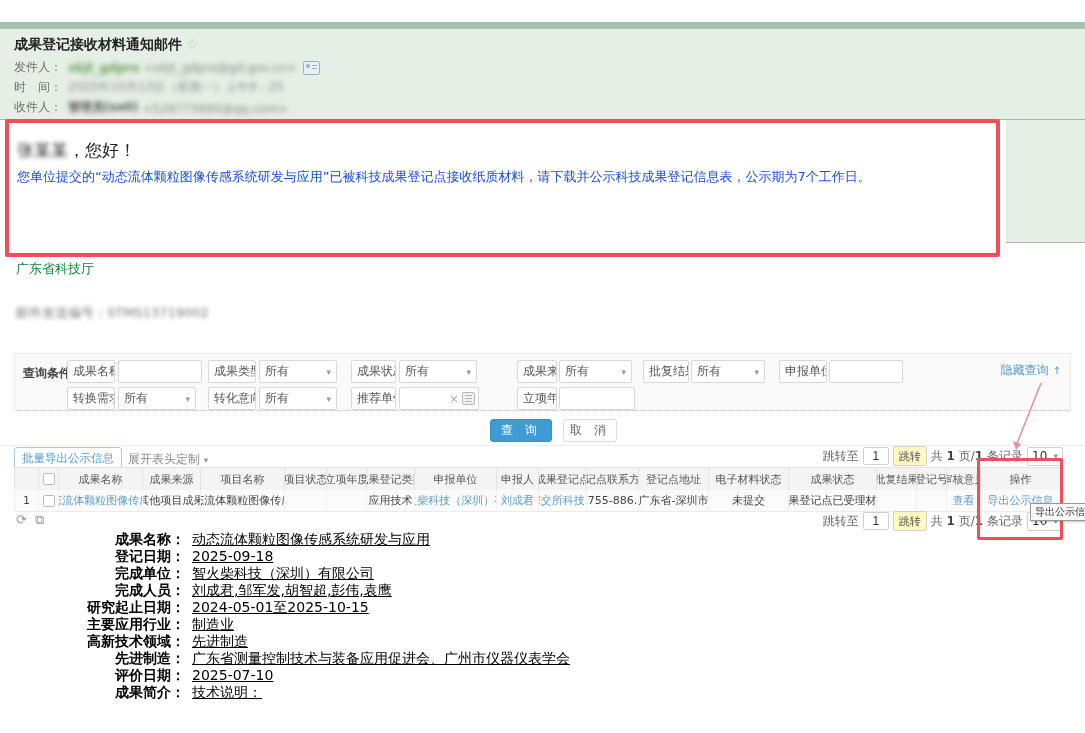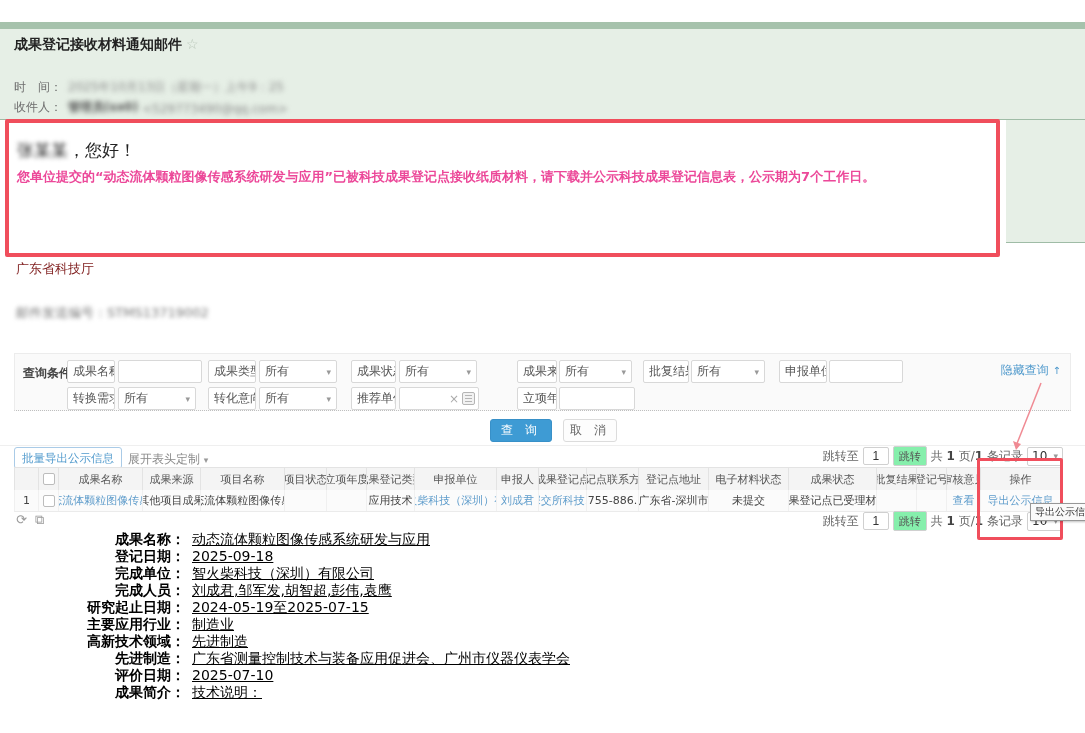--- a/index.html
+++ b/index.html
@@ -17,22 +17,22 @@
   .meta-green{color:#67a257;font-weight:bold;}
   .meta-dark{color:#555;font-weight:bold;}
   .meta-addr{color:#888;margin-left:4px;}
   .card-icon{display:inline-block;width:15px;height:12px;border:1px solid #9ab0cc;background:#e9eff8;border-radius:2px;margin-left:6px;position:relative;}
   .card-icon::before{content:"";position:absolute;left:2px;top:2px;width:4px;height:4px;background:#9ab0cc;border-radius:50%;}
   .card-icon::after{content:"";position:absolute;right:2px;top:3px;width:5px;height:1px;box-shadow:0 3px 0 #9ab0cc;background:#9ab0cc;}
   #side-green{position:absolute;left:1006px;top:100px;width:79px;height:123px;background:#e6efe6;border-bottom:1px solid #9fbca6;box-sizing:border-box;}
 
   
   #greeting-line{position:absolute;left:17px;top:119px;font-size:17px;color:#222;}
-  #body-line{position:absolute;left:17px;top:148px;font-size:13px;color:#ec4899;width:950px;font-weight:bold;}
-  #signature{position:absolute;left:16px;top:240px;font-size:13px;color:#7f1d1d;}
+  #body-line{position:absolute;left:17px;top:148px;font-size:13px;color:#1d4ed8;width:950px;}
+  #signature{position:absolute;left:16px;top:240px;font-size:13px;color:#15803d;}
   #send-no{position:absolute;left:16px;top:284px;font-size:13px;color:#777;}
 
   
   #qpanel{position:absolute;left:14px;top:333px;width:1057px;height:58px;background:#fafafa;border:1px solid #ececec;border-bottom:1px dotted #bfbfbf;box-sizing:border-box;}
   #q-label{position:absolute;left:8px;top:11px;font-size:12px;font-weight:bold;color:#444;}
   .sel{position:absolute;height:23px;border:1px solid #d8d8d8;border-radius:2px;background:#fff;font-size:12px;color:#555;display:flex;align-items:center;justify-content:space-between;padding:0 5px;box-sizing:border-box;white-space:nowrap;overflow:hidden;cursor:pointer;}
   .sel .caret{color:#999;font-size:9px;margin-left:3px;flex:0 0 auto;}
   .finp{position:absolute;height:23px;border:1px solid #d8d8d8;border-radius:2px;background:#fff;box-sizing:border-box;font-size:12px;padding:0 4px;color:#333;}
   .finp-wrap{position:absolute;height:23px;border:1px solid #d8d8d8;border-radius:2px;background:#fff;box-sizing:border-box;display:flex;align-items:center;justify-content:flex-end;padding:0 3px;}
   .clear-x{color:#aaa;font-size:12px;margin-right:3px;}
@@ -47,21 +47,21 @@
   #btn-sep{position:absolute;left:0;top:425px;width:1085px;height:1px;background:#efefef;}
 
   
   #export-btn{position:absolute;left:14px;top:427px;height:20px;padding:0 7px;border:1px solid #aacbe7;border-radius:3px;background:#fff;color:#4f99cc;font-size:11.5px;display:flex;align-items:center;cursor:pointer;}
   #header-custom{position:absolute;left:128px;top:431px;font-size:12px;color:#8a8a8a;cursor:pointer;}
   #header-custom .caret{font-size:9px;color:#999;}
 
   
   .pager{position:absolute;display:flex;align-items:center;font-size:12px;color:#666;gap:4px;white-space:nowrap;}
   .pg-input{width:24px;height:16px;border:1px solid #d0d0d0;border-radius:2px;font-size:12px;text-align:center;color:#333;padding:0;}
-  .pg-btn{height:18px;padding:0 5px;border:1px solid #d0d0d0;border-radius:2px;background:#86efac;font-size:11px;color:#555;display:flex;align-items:center;cursor:pointer;}
+  .pg-btn{height:18px;padding:0 5px;border:1px solid #d0d0d0;border-radius:2px;background:#fef9c3;font-size:11px;color:#555;display:flex;align-items:center;cursor:pointer;}
   .pg-size{height:19px;width:36px;border:1px solid #d0d0d0;border-radius:2px;background:#fff;font-size:12px;color:#333;display:flex;align-items:center;justify-content:space-between;padding:0 4px;box-sizing:border-box;cursor:pointer;}
   .pg-size .caret{font-size:9px;color:#999;}
   .pg-strong{font-weight:bold;color:#444;}
 
   
   #thead-row{position:absolute;left:14px;top:447px;height:22px;display:flex;background:#f4f4f4;border-top:1px solid #e3e3e3;border-bottom:1px solid #e3e3e3;border-left:1px solid #e3e3e3;box-sizing:content-box;}
   #tbody-row{position:absolute;left:14px;top:470px;height:21px;display:flex;background:#fbfbfb;border-bottom:1px solid #ebebeb;border-left:1px solid #f0f0f0;}
   .th,.td{font-size:11px;display:flex;align-items:center;justify-content:center;border-right:1px solid #e3e3e3;box-sizing:border-box;overflow:hidden;white-space:nowrap;padding:0 2px;}
   .th{color:#555;}
   .td{color:#444;border-right:1px solid #f0f0f0;}
@@ -85,20 +85,26 @@
   #tooltip{position:absolute;left:1030px;top:483px;border:1px solid #979797;background:#fafafa;font-size:10px;color:#333;padding:1px 4px;box-shadow:1px 1px 2px rgba(0,0,0,.25);white-space:nowrap;}
 </style>
 </head>
 <body>
 
 <div id="page">
 
   <div id="mail-header">
     <div id="mail-strip"></div>
     <div id="mail-subject"><span>成果登记接收材料通知邮件</span><span class="star">☆</span></div>
+    <div class="meta-line" style="top:37px;">
+      <span class="meta-label">发件人：</span>
+      <span class="meta-green blurred">xkjt_gdpro</span>
+      <span class="meta-addr blurred">&lt;xkjt_gdpro@gd.gov.cn&gt;</span>
+      <span class="card-icon"></span>
+    </div>
     <div class="meta-line" style="top:57px;">
       <span class="meta-label">时　间：</span>
       <span class="blurred" style="color:#8a8a8a;">2025年10月13日（星期一）上午9：25</span>
     </div>
     <div class="meta-line" style="top:77px;align-items:flex-end;">
       <span class="meta-label">收件人：</span>
       <span class="meta-dark blurred">管理员(sx0)</span>
       <span class="meta-addr blurred">&lt;529773490@qq.com&gt;</span>
     </div>
   </div>
@@ -258,21 +264,21 @@
         <span>10</span>
         <span class="caret">▾</span>
       </span>
   </div>
 
   <div id="details">
       <div class="drow"><span class="dlabel">成果名称：</span><span class="dvalue">动态流体颗粒图像传感系统研发与应用</span></div>
       <div class="drow"><span class="dlabel">登记日期：</span><span class="dvalue">2025-09-18</span></div>
       <div class="drow"><span class="dlabel">完成单位：</span><span class="dvalue">智火柴科技（深圳）有限公司</span></div>
       <div class="drow"><span class="dlabel">完成人员：</span><span class="dvalue">刘成君,邹军发,胡智超,彭伟,袁鹰</span></div>
-      <div class="drow"><span class="dlabel">研究起止日期：</span><span class="dvalue">2024-05-19至2025-07-15</span></div>
+      <div class="drow"><span class="dlabel">研究起止日期：</span><span class="dvalue">2024-05-01至2025-10-15</span></div>
       <div class="drow"><span class="dlabel">主要应用行业：</span><span class="dvalue">制造业</span></div>
       <div class="drow"><span class="dlabel">高新技术领域：</span><span class="dvalue">先进制造</span></div>
       <div class="drow"><span class="dlabel">先进制造：</span><span class="dvalue">广东省测量控制技术与装备应用促进会、广州市仪器仪表学会</span></div>
       <div class="drow"><span class="dlabel">评价日期：</span><span class="dvalue">2025-07-10</span></div>
       <div class="drow"><span class="dlabel">成果简介：</span><span class="dvalue">技术说明：</span></div>
     </div>
 
   <div id="ann-box1"></div>
   <div id="ann-box2"></div>
   <svg id="ann-svg" width="1085" height="733">

